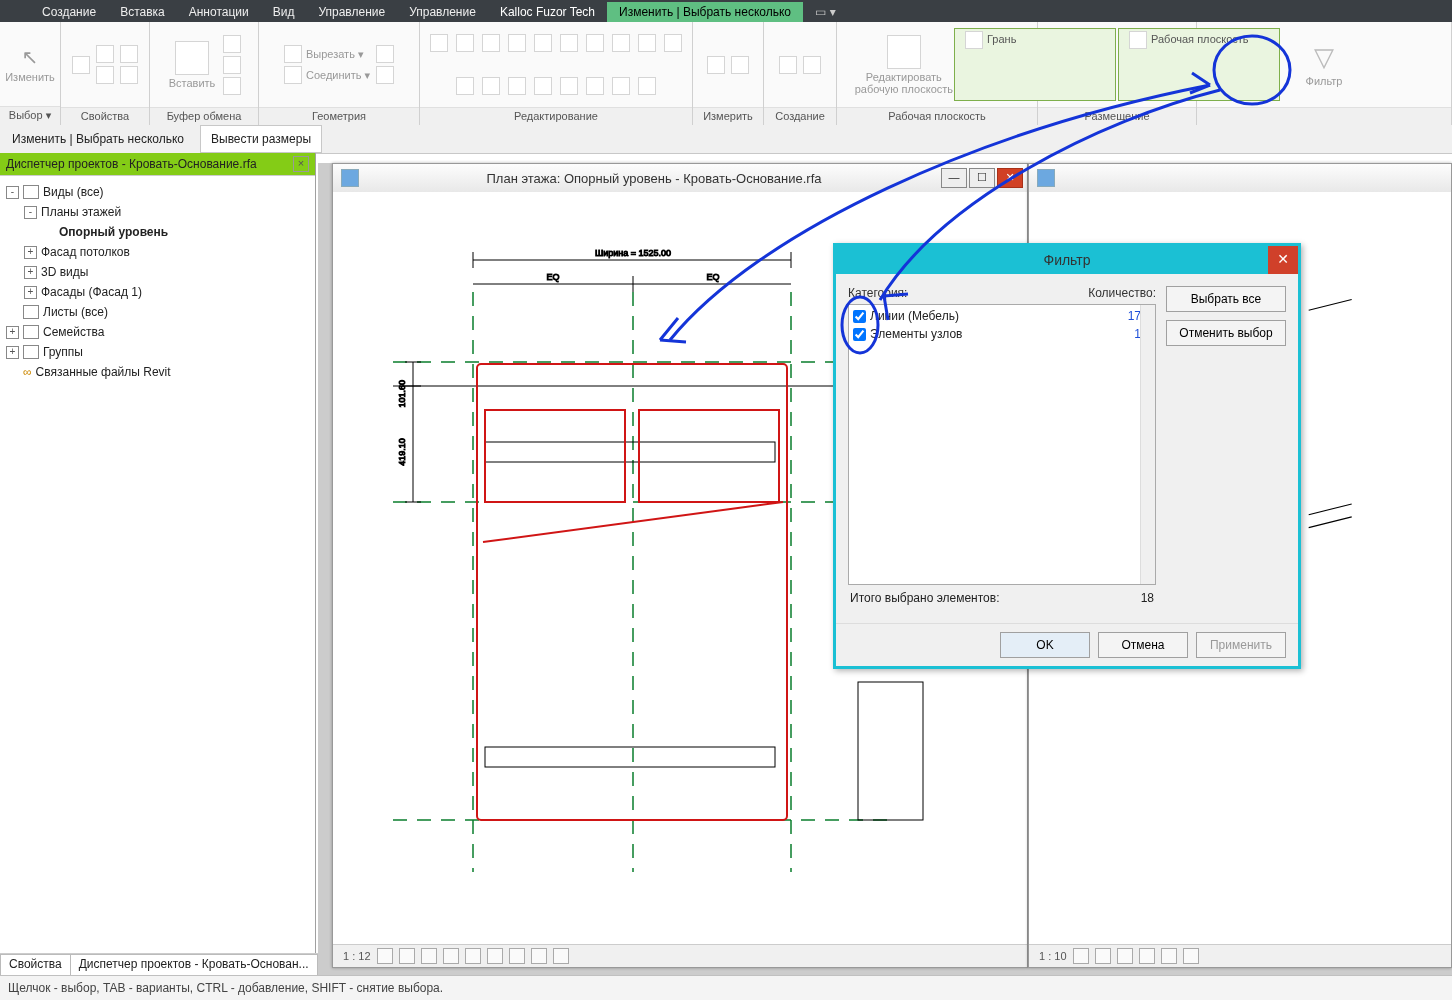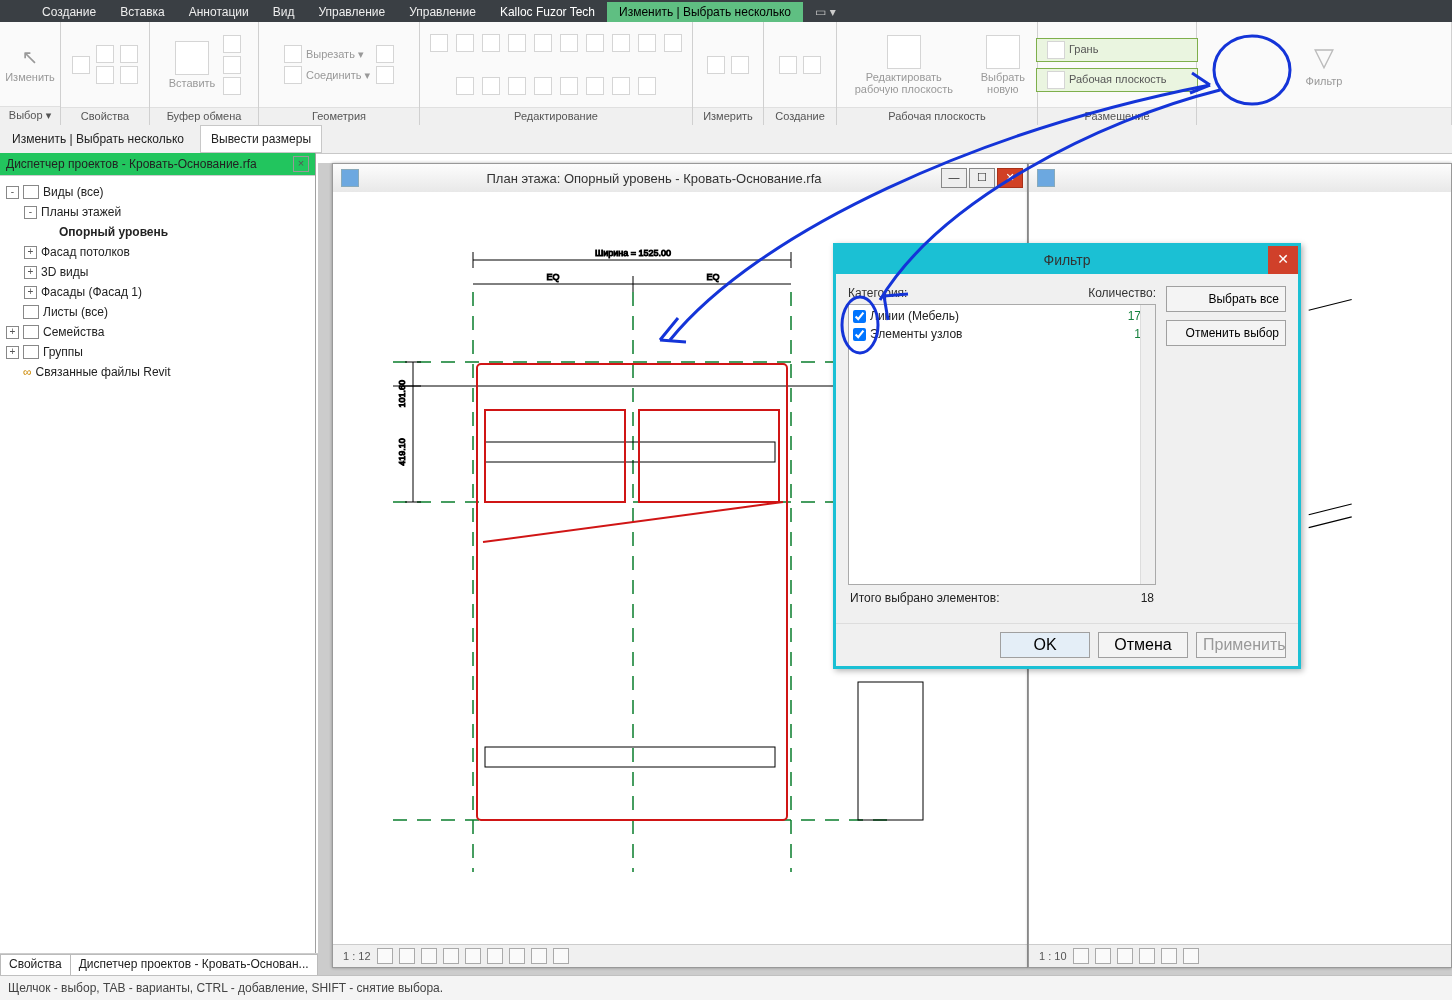--- a/index.html
+++ b/index.html
@@ -16,21 +16,21 @@
 .bigbtn{display:flex;flex-direction:column;align-items:center;gap:2px;font-size:11px;color:#999;min-width:50px;}
 .bigbtn .ico{width:32px;height:32px;border:1px solid #d5d5d5;background:#fff;}
 .stack{display:flex;flex-direction:column;gap:3px;font-size:11px;}
 .stack .row{display:flex;align-items:center;gap:4px;color:#999;}
 .smico{width:16px;height:16px;border:1px solid #d5d5d5;display:inline-block;background:#fff;}
 .placement-btn{border:1px solid #7eaf4b;background:#eaf5e0;color:#555;padding:2px 10px;font-size:11px;margin:2px 0;width:140px;text-align:left;}
 .subbar{position:absolute;top:125px;left:0;right:0;height:28px;background:#f0f0f0;border-bottom:1px solid #c8c8c8;display:flex;align-items:center;padding-left:2px;}
 .subbar .tab{padding:4px 10px;border:1px solid #c8c8c8;background:#fff;margin-right:-1px;font-size:12px;height:18px;line-height:18px;}
 .subbar .tab.plain{background:#f0f0f0;border:none;}
 .browser{position:absolute;top:153px;left:0;width:315px;bottom:24px;border-right:1px solid #a0a0a0;background:#fff;display:flex;flex-direction:column;}
-.browser .hdr{background:#22c55e;border-bottom:1px solid #ccc;padding:3px 6px;font-size:12px;display:flex;justify-content:space-between;align-items:center;}
+.browser .hdr{background:#84cc16;border-bottom:1px solid #ccc;padding:3px 6px;font-size:12px;display:flex;justify-content:space-between;align-items:center;}
 .browser .hdr .x{font-family:Arial;border:1px solid #999;width:14px;height:14px;line-height:12px;text-align:center;font-size:11px;color:#555;}
 .tree{flex:1;padding:6px 4px 0 6px;font-size:12px;line-height:20px;}
 .tree .node{display:flex;align-items:center;gap:4px;}
 .tree .indent1{padding-left:18px;}
 .tree .indent2{padding-left:36px;}
 .tree .bold{font-weight:bold;}
 .exp{display:inline-block;width:11px;height:11px;border:1px solid #888;text-align:center;line-height:9px;font-size:10px;color:#555;}
 .docico{width:14px;height:12px;background:#fff;border:1px solid #888;display:inline-block;}
 .viewhost{position:absolute;top:163px;left:318px;right:0;bottom:24px;background:#ccc;}
 .viewwin{position:absolute;border:1px solid #999;background:#fff;box-shadow:0 0 3px rgba(0,0,0,0.3);}
@@ -55,27 +55,27 @@
 .dlg .body{flex:1;padding:12px;display:flex;gap:10px;}
 .dlg .listarea{flex:1;display:flex;flex-direction:column;}
 .dlg .cols{display:flex;font-size:12px;color:#333;margin-bottom:4px;}
 .dlg .cols .c1{flex:1;}
 .dlg .cols .c2{width:80px;text-align:right;}
 .dlg .listbox{flex:1;border:1px solid #aaa;background:#fff;padding:2px 14px 2px 2px;position:relative;}
 .dlg .listbox::after{content:"";position:absolute;top:0;right:0;bottom:0;width:14px;background:#f0f0f0;border-left:1px solid #ddd;}
 .dlg .listbox .row{display:flex;align-items:center;font-size:12px;height:18px;}
 .dlg .listbox .row input{margin:0 4px 0 2px;}
 .dlg .listbox .row .nm{flex:1;}
-.dlg .listbox .row .ct{width:40px;text-align:right;color:#15803d;}
+.dlg .listbox .row .ct{width:40px;text-align:right;color:#1d4ed8;}
 .dlg .total{display:flex;font-size:12px;padding:6px 2px;}
 .dlg .total .lbl{flex:1;}
 .dlg .btns{display:flex;flex-direction:column;gap:8px;width:120px;}
-.dlg .btns button{height:26px;font-size:12px;border:1px solid #a0a0a0;background:#f4f4f4;cursor:pointer;text-align:right;}
+.dlg .btns button{height:26px;font-size:12px;border:1px solid #a0a0a0;background:#f4f4f4;cursor:pointer;}
 .dlg .footer{display:flex;justify-content:flex-end;gap:8px;padding:8px 12px;border-top:1px solid #ddd;background:#f0f0f0;}
-.dlg .footer button{width:90px;height:26px;border:1px solid #a0a0a0;background:#f4f4f4;font-size:16px;}
+.dlg .footer button{width:90px;height:26px;border:1px solid #a0a0a0;background:#f4f4f4;font-size:12px;}
 .dlg .footer button.ok{background:#e4eef7;}
 .dlg .footer button:disabled{color:#999;}
 
 .canvas svg{position:absolute;top:0;left:0;}
 .ann{position:absolute;top:0;left:0;width:100%;height:100%;pointer-events:none;z-index:200;}
 </style>
 </head>
 <body>
 
 <div class="ribbon-tabs">
@@ -191,21 +191,21 @@
           <span style="text-align:center;line-height:12px">Редактировать рабочую плоскость</span>
         </div>
       <div class="bigbtn">
           <span class="ico"></span>
           <span style="text-align:center;line-height:12px">Выбрать новую</span>
         </div>
     </div>
     <div class="panel-label">Рабочая плоскость</div>
   </div>
   <div class="panel" style="width:158px">
-    <div class="panel-body" style="flex-direction:column;gap:2px;align-items:stretch">
+    <div class="panel-body" style="flex-direction:row;gap:2px;align-items:stretch">
       <div class="placement-btn"><span class="smico" style="vertical-align:middle;margin-right:4px"></span><span>Грань</span></div>
       <div class="placement-btn"><span class="smico" style="vertical-align:middle;margin-right:4px"></span><span>Рабочая плоскость</span></div>
     </div>
     <div class="panel-label">Размещение</div>
   </div>
   <div class="panel dim" style="flex:1;min-width:80px">
     <div class="panel-body">
         <div class="bigbtn">
           <span style="font-size:26px;color:#bbb">▽</span>
           <span>Фильтр</span>

